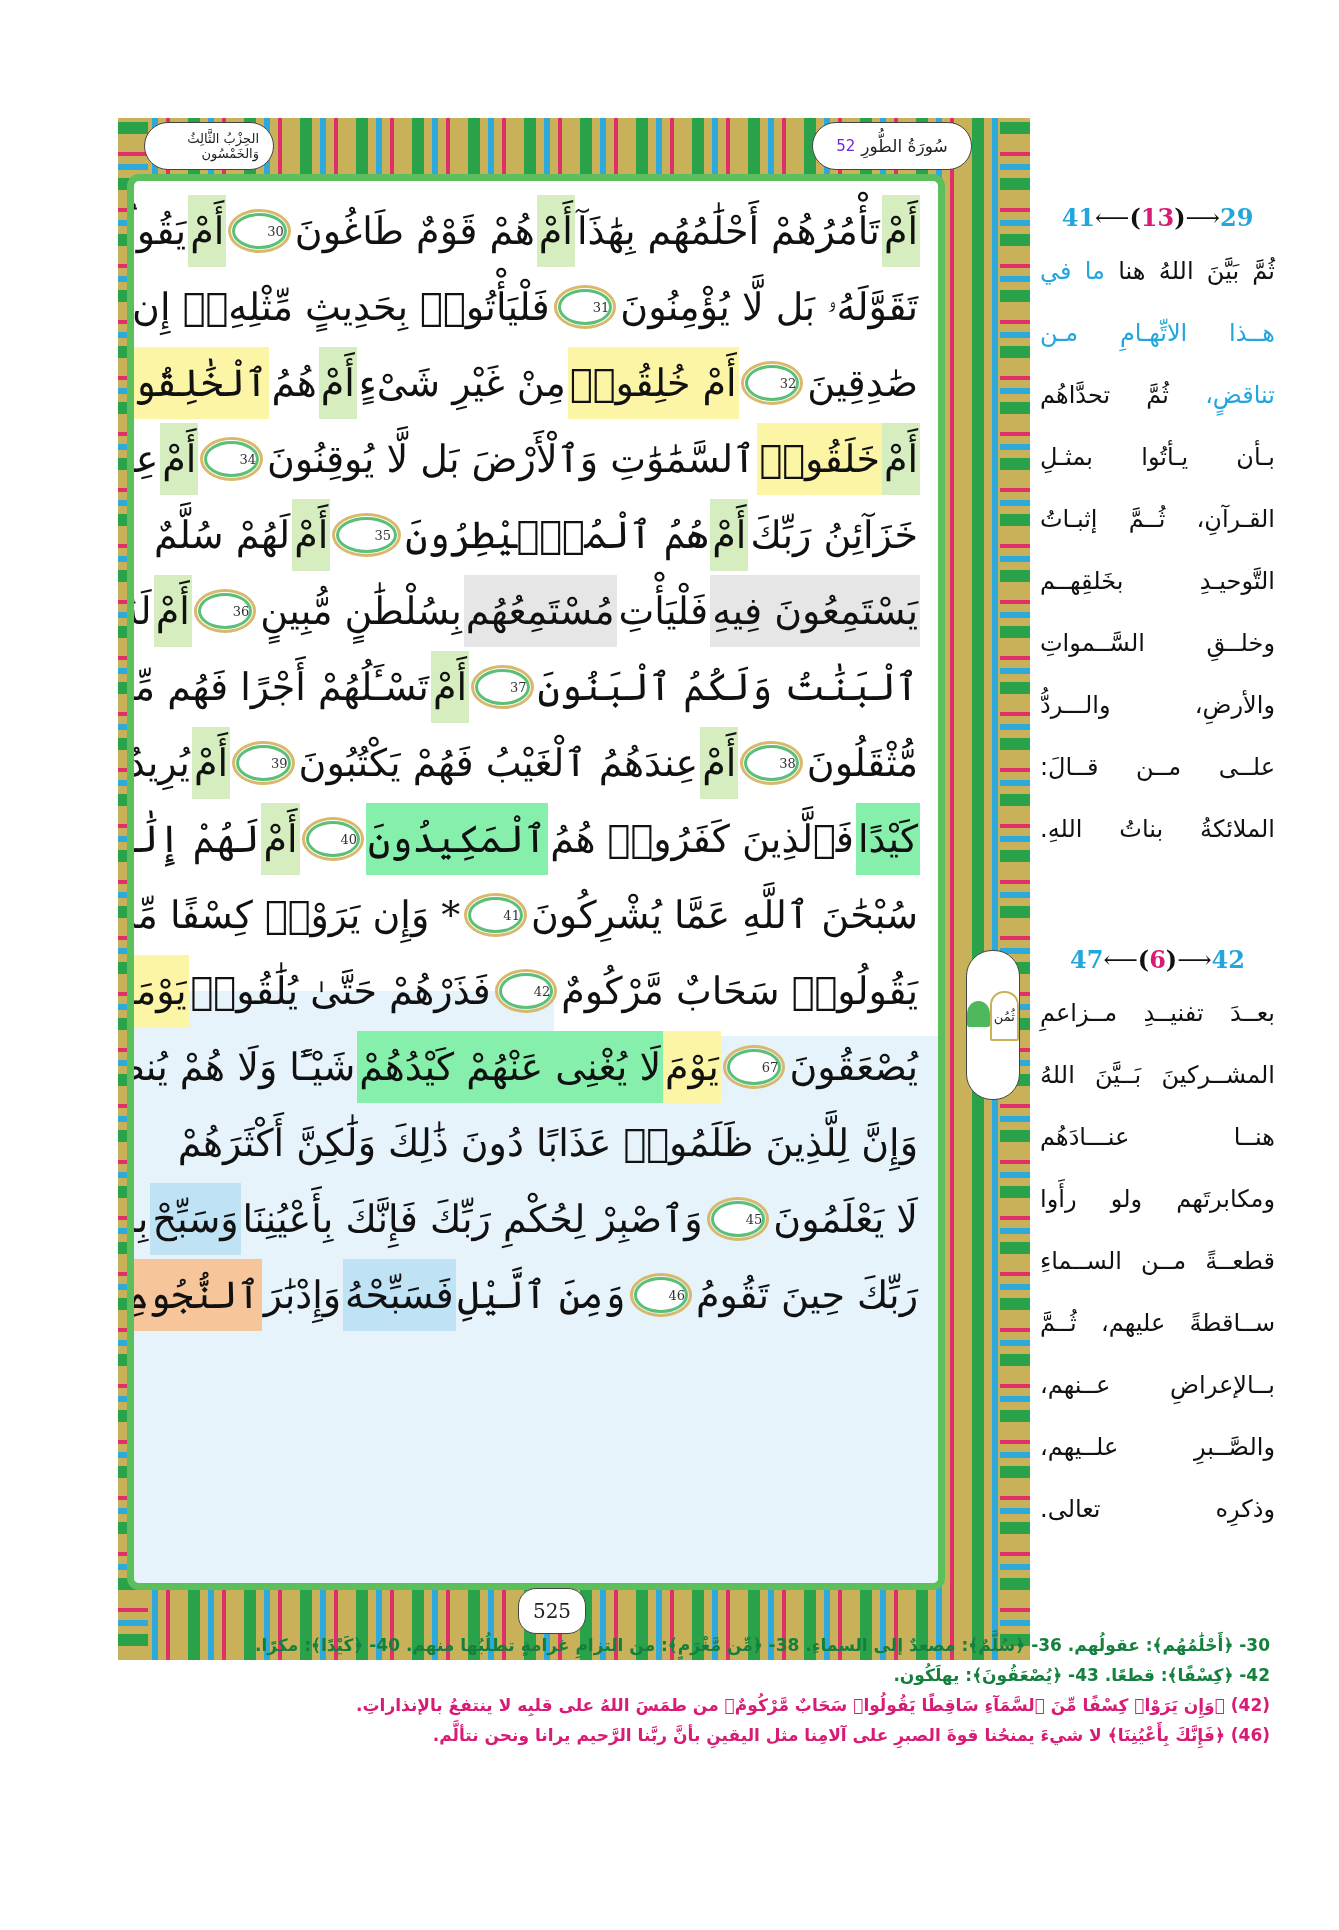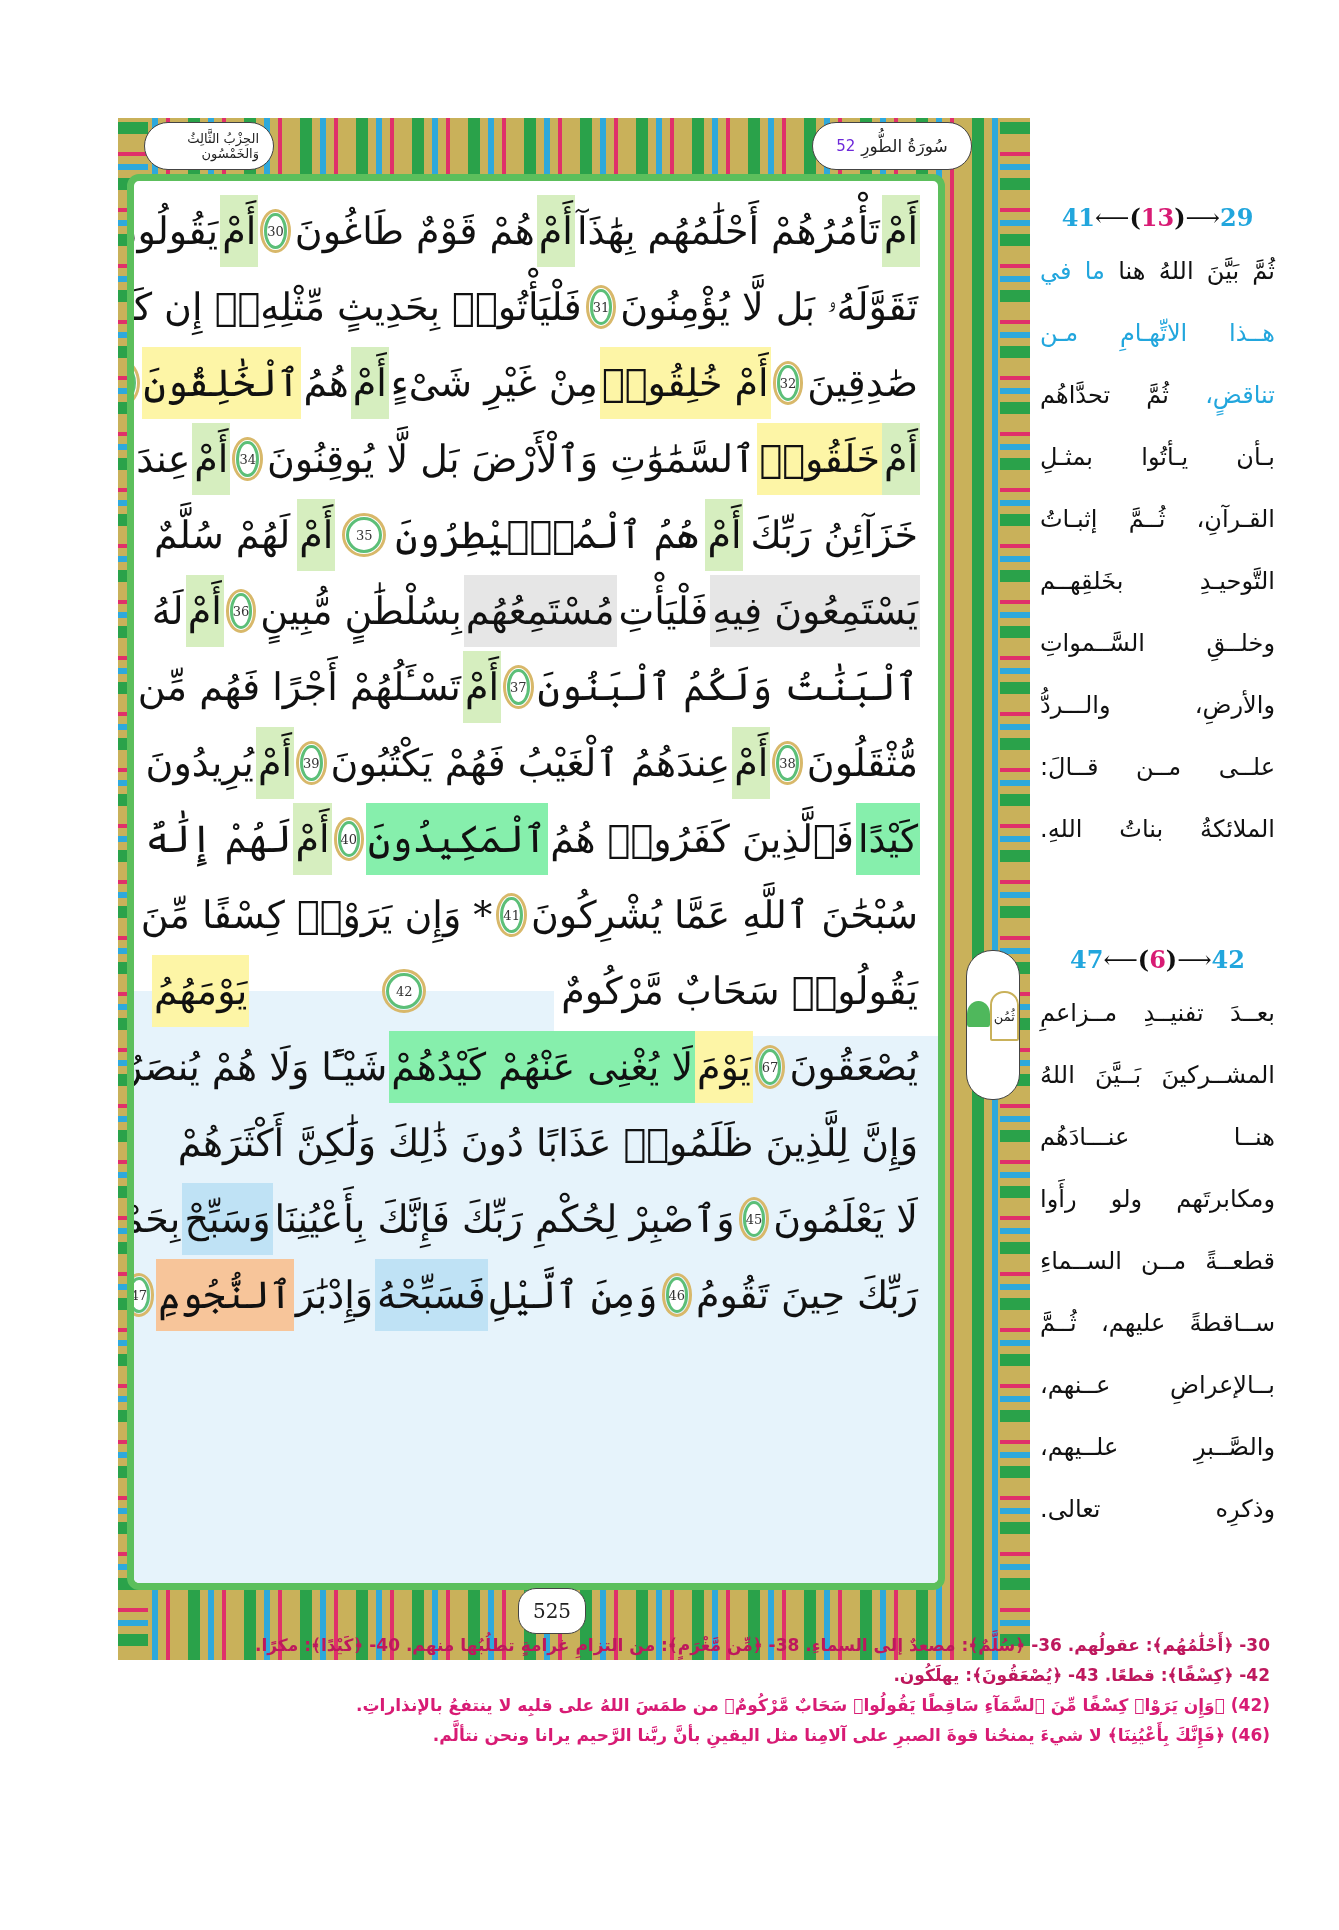--- a/index.html
+++ b/index.html
@@ -57,21 +57,21 @@
   .hl-green { background: #d6eebf; }
   .hl-yellow { background: #fdf5a6; }
   .hl-gray { background: #e6e6e6; }
   .hl-pink { background: #86efac; }
   .hl-blue { background: #bfe2f5; }
   .hl-orange { background: #f7c59a; }
   .ayah {
     display: inline-flex; align-items: center; justify-content: center;
     width: 30px; height: 30px; border-radius: 50%; background: #fff;
     border: 3px solid #5cbf78; outline: 3px solid #d8b86a; outline-offset: 1px;
-    font-family: "DejaVu Serif", serif; font-size: 13px; color: #333; margin: 0 6px; direction: ltr;
+    font-family: "DejaVu Serif", serif; font-size: 13px; color: #333; margin: 0 6px; direction: ltr; padding-left: 32px;
   }
 
   .page-number {
     position: absolute; left: 518px; top: 1588px; width: 68px; height: 46px;
     background: #fff; border: 1.5px solid #444; border-radius: 18px; box-sizing: border-box;
     display: flex; align-items: center; justify-content: center;
     font-family: "DejaVu Serif", serif; font-size: 20px; color: #222;
   }
 
   
@@ -97,21 +97,21 @@
   }
   .thumn .dome { width: 30px; height: 26px; background: #4fb85c; border-radius: 50% 50% 10% 10%; margin-bottom: 4px; }
   .thumn .label {
     width: 34px; height: 46px; border: 2px solid #c9b15a; border-radius: 14px 14px 2px 2px;
     display: flex; align-items: center; justify-content: center; font-size: 13px; direction: rtl; color: #222;
   }
 
   
   .footnotes { position: absolute; left: 130px; width: 1140px; top: 1630px; direction: rtl; font-family: "DejaVu Sans", sans-serif; }
   .fn { font-size: 17px; height: 30px; line-height: 30px; font-weight: bold; white-space: nowrap; overflow: hidden; }
-  .fn.vocab { color: #be185d; }
+  .fn.vocab { color: #15803d; }
   .fn.reflect { color: #d81b74; }
 </style>
 </head>
 <body>
 
 <div class="page">
 
   <div class="ornament"></div>
   <div class="ornament-v"></div>
 
@@ -200,20 +200,21 @@
           <span class="seg">لَهُمْ إِلَٰهٌ غَيْرُ ٱللَّهِ</span>
         </div>
         <div class="line">
           <span class="seg">سُبْحَٰنَ ٱللَّهِ عَمَّا يُشْرِكُونَ</span>
           <span class="ayah">41</span>
           <span class="seg">* وَإِن يَرَوْا۟ كِسْفًا مِّنَ ٱلسَّمَآءِ سَاقِطًا</span>
         </div>
         <div class="line">
           <span class="seg">يَقُولُوا۟ سَحَابٌ مَّرْكُومٌ</span>
           <span class="ayah">42</span>
+          <span class="seg">فَذَرْهُمْ حَتَّىٰ يُلَٰقُوا۟</span>
           <span class="seg hl-yellow">يَوْمَهُمُ</span>
         </div>
         <div class="line">
           <span class="seg">يُصْعَقُونَ</span>
           <span class="ayah">67</span>
           <span class="seg hl-yellow">يَوْمَ</span>
           <span class="seg hl-pink">لَا يُغْنِى عَنْهُمْ كَيْدُهُمْ</span>
           <span class="seg">شَيْـًٔا وَلَا هُمْ يُنصَرُونَ</span>
         </div>
         <div class="line">

